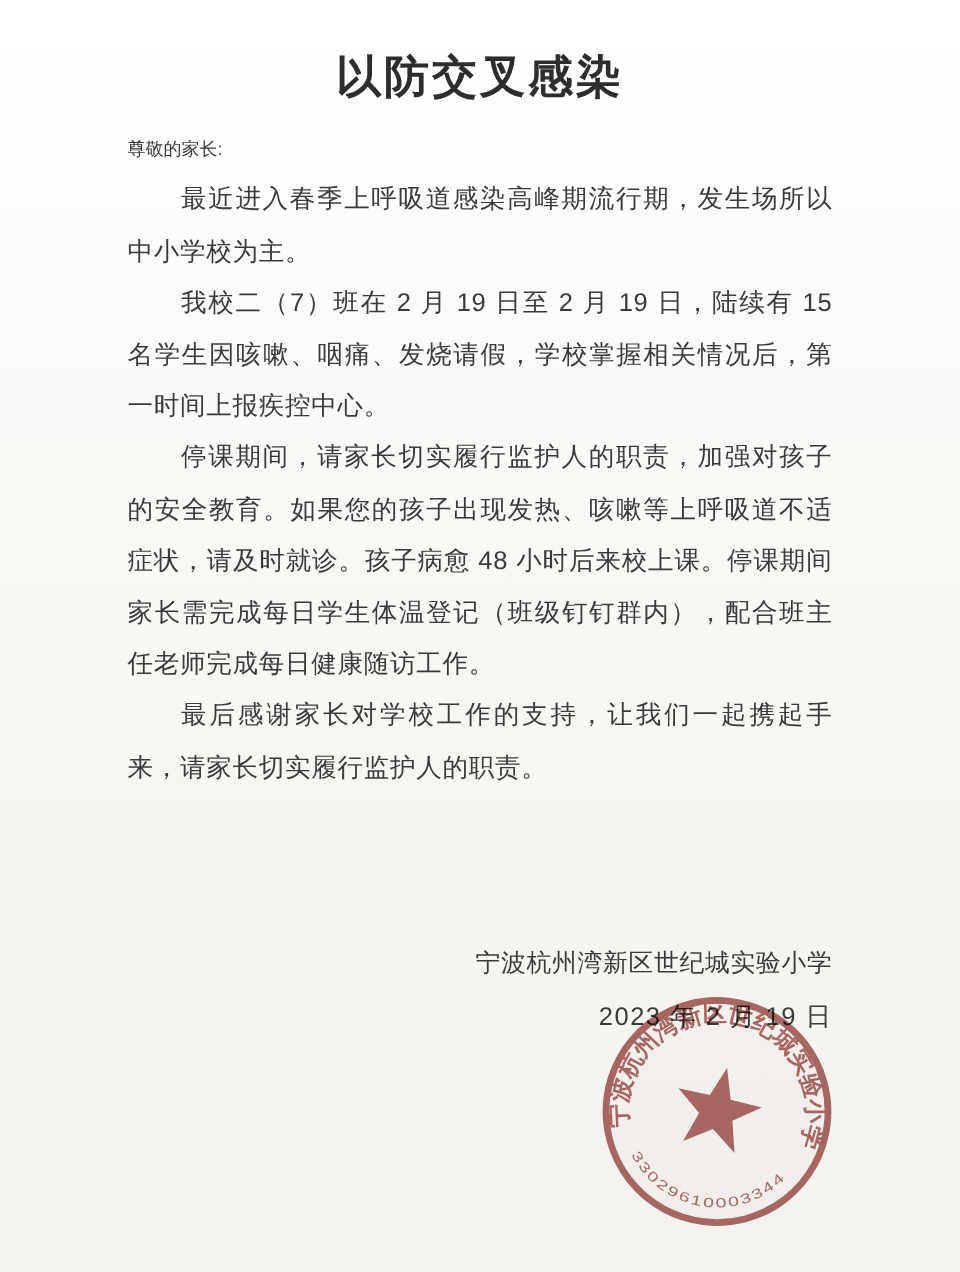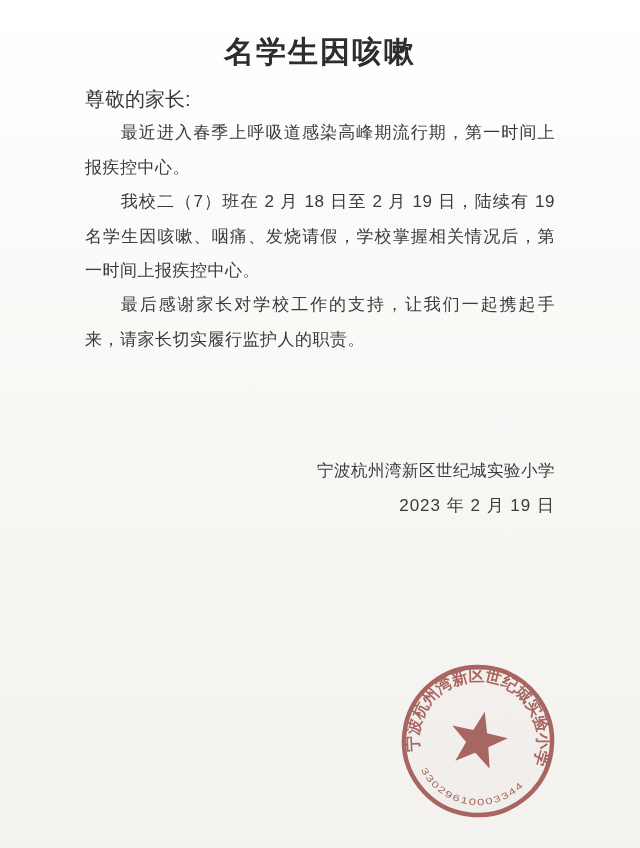--- a/index.html
+++ b/index.html
@@ -24,21 +24,21 @@
   .doc-title {
     text-align: center;
     font-size: 30px;
     line-height: 44px;
     font-weight: 600;
     color: #2d2d2d;
     letter-spacing: 2px;
     margin: 0 0 8px 0;
   }
   .salutation {
-    font-size: 20px;
+    font-size: 12px;
     line-height: 34.4px;
     margin: 0;
   }
   .para {
     font-size: 17px;
     line-height: 34.4px;
     margin: 0;
     text-indent: 2.1em;
     text-align: justify;
     letter-spacing: 0.5px;
@@ -85,26 +85,27 @@
     font-size: 9px;
     letter-spacing: 1px;
   }
 </style>
 </head>
 <body>
 
 <div class="photo">
   <div class="page">
 
-    <h1 class="doc-title">名学生因咳嗽</h1>
+    <h1 class="doc-title">以防交叉感染</h1>
 
     <p class="salutation">尊敬的家长:</p>
 
-    <p class="para">最近进入春季上呼吸道感染高峰期流行期，第一时间上报疾控中心。</p>
-    <p class="para">我校二（7）班在 2 月 18 日至 2 月 19 日，陆续有 19 名学生因咳嗽、咽痛、发烧请假，学校掌握相关情况后，第一时间上报疾控中心。</p>
+    <p class="para">最近进入春季上呼吸道感染高峰期流行期，发生场所以中小学校为主。</p>
+    <p class="para">我校二（7）班在 2 月 19 日至 2 月 19 日，陆续有 15 名学生因咳嗽、咽痛、发烧请假，学校掌握相关情况后，第一时间上报疾控中心。</p>
+    <p class="para">停课期间，请家长切实履行监护人的职责，加强对孩子的安全教育。如果您的孩子出现发热、咳嗽等上呼吸道不适症状，请及时就诊。孩子病愈 48 小时后来校上课。停课期间家长需完成每日学生体温登记（班级钉钉群内），配合班主任老师完成每日健康随访工作。</p>
     <p class="para">最后感谢家长对学校工作的支持，让我们一起携起手来，请家长切实履行监护人的职责。</p>
 
     <div class="signature-block">
       <p class="signature-school">宁波杭州湾新区世纪城实验小学</p>
       <p class="signature-date">2023 年 2 月 19 日</p>
     </div>
 
   </div>
 
   <svg class="seal" viewBox="0 0 160 160" xmlns="http://www.w3.org/2000/svg">

